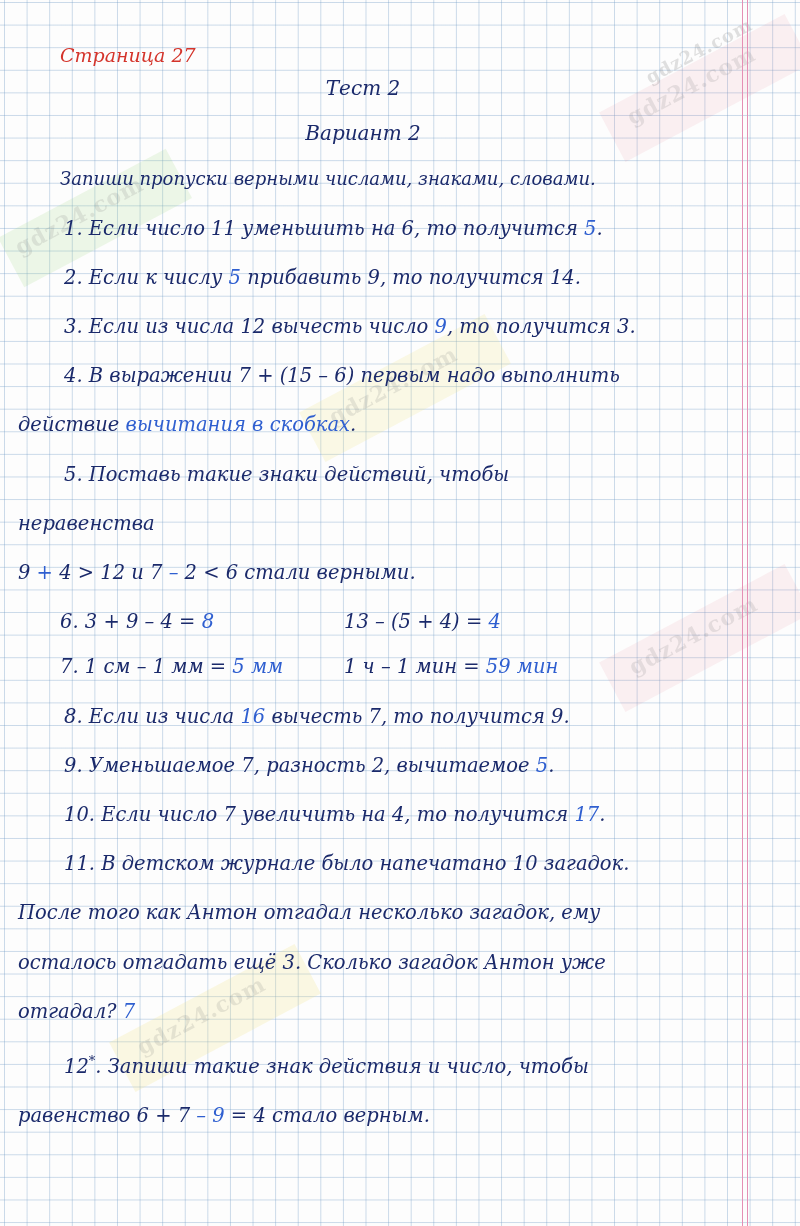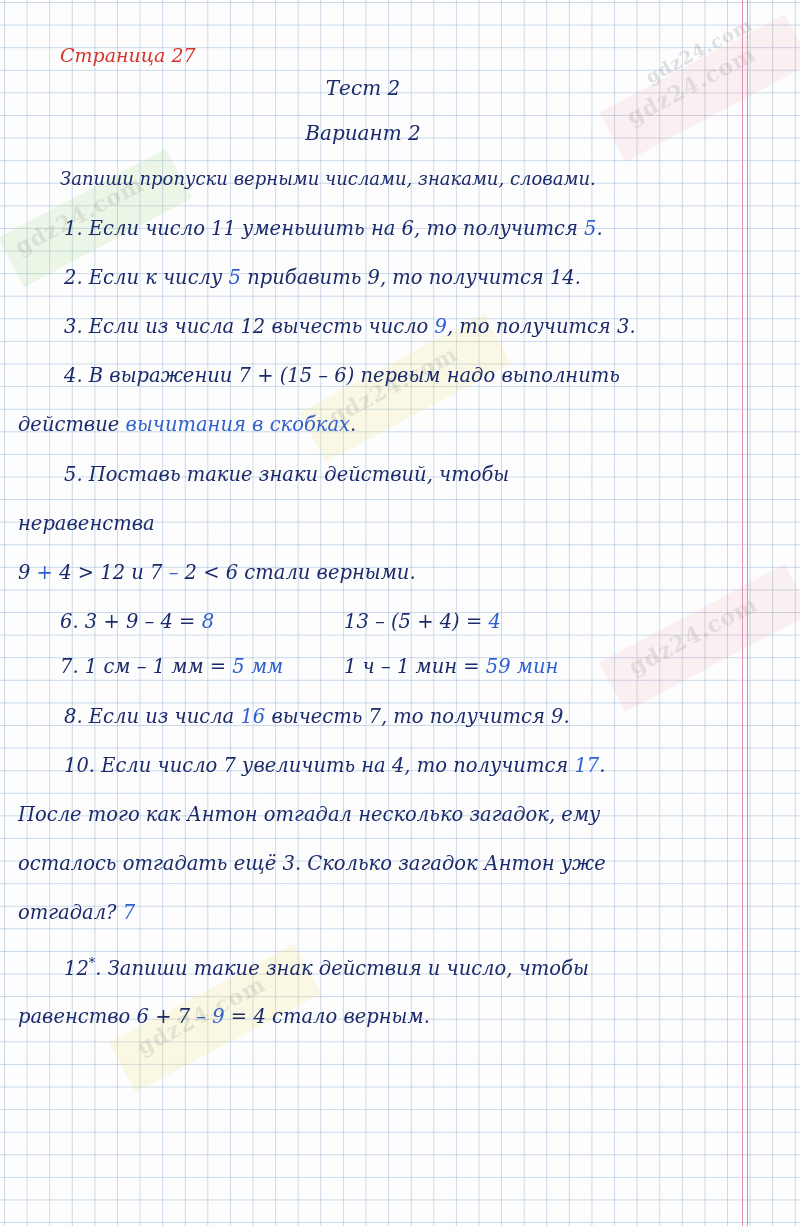--- a/index.html
+++ b/index.html
@@ -148,21 +148,23 @@
       <div class="c2"><span>13 – (5 + 4) = </span><span class="ans">4</span></div>
     </div>
 
     <div class="two-col">
       <div class="c1"><span>7. 1 см – 1 мм = </span><span class="ans">5 мм</span></div>
       <div class="c2"><span>1 ч – 1 мин = </span><span class="ans">59 мин</span></div>
     </div>
 
     <div id="items-bottom">
         <p class="item"><span>8. Если из числа </span><span class="ans">16</span><span> вычесть 7, то получится 9.</span></p>
+        <p class="item"><span>9. Уменьшаемое 7, разность 2, вычитаемое </span><span class="ans">5</span><span>.</span></p>
         <p class="item"><span>10. Если число 7 увеличить на 4, то получится </span><span class="ans">17</span><span>.</span></p>
+        <p class="item"><span>11. В детском журнале было напечатано 10 загадок.</span></p>
         <p class="item cont"><span>После того как Антон отгадал несколько загадок, ему</span></p>
         <p class="item cont"><span>осталось отгадать ещё 3. Сколько загадок Антон уже</span></p>
         <p class="item cont"><span>отгадал? </span><span class="ans">7</span></p>
       </div>
 
     <p class="item">
       <span>12</span><span class="star">*</span><span>. Запиши такие знак действия и число, чтобы</span>
     </p>
     <p class="item cont" id="task-12-line2"><span>равенство 6 + 7 </span><span class="ans">– 9</span><span> = 4 стало верным.</span></p>
   </div>

